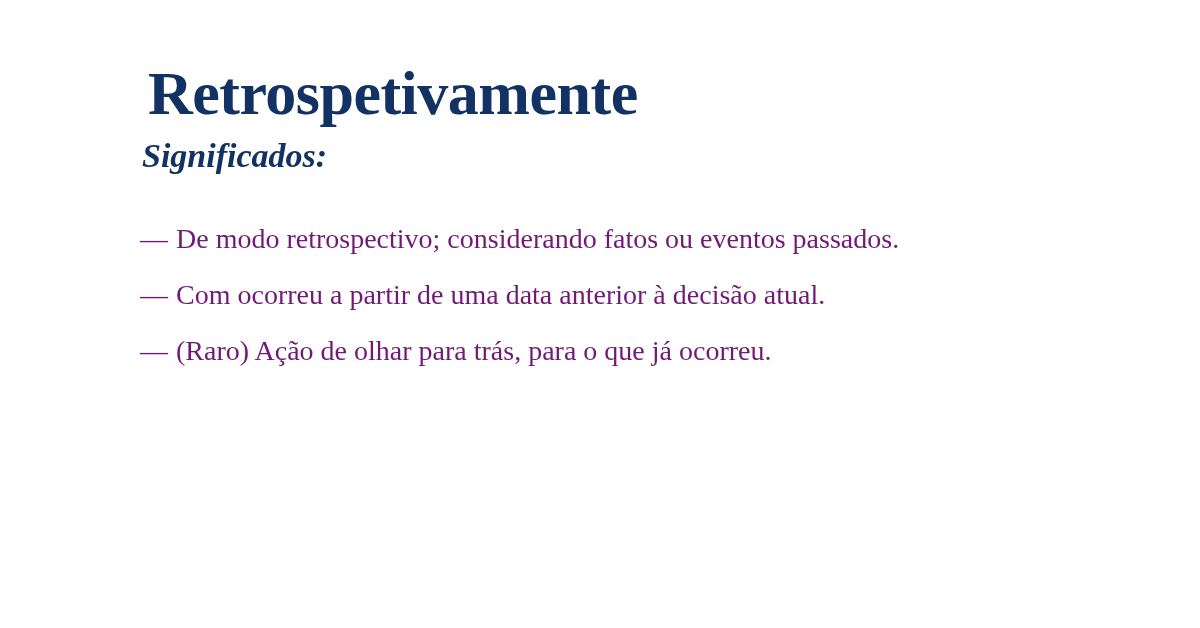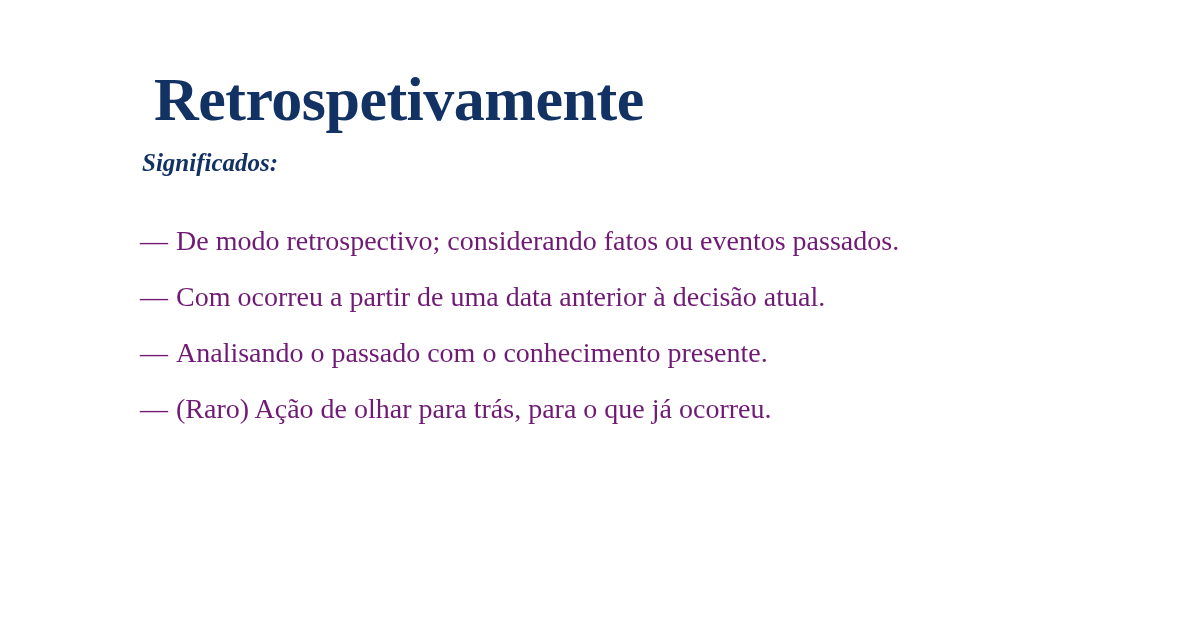--- a/index.html
+++ b/index.html
@@ -20,27 +20,27 @@
     padding: 50px 140px 0 140px;
     position: relative;
   }
   .word-title {
     font-family: "Liberation Serif", serif;
     font-weight: bold;
     font-size: 62px;
     line-height: 1.15;
     color: #123263;
     letter-spacing: -0.5px;
-    margin: 14px;
+    margin: 8px;
   }
   .subtitle {
     font-family: "Liberation Serif", serif;
     font-style: italic;
     font-weight: bold;
-    font-size: 25px;
+    font-size: 34px;
     color: #123263;
     margin: 4px 0 0 2px;
   }
   .definitions {
     margin-top: 46px;
   }
   .definition {
     font-family: "Liberation Serif", serif;
     font-size: 28px;
     line-height: 1.32;
@@ -78,23 +78,20 @@
   <div class="definitions">
 
     <p class="definition">
       <span class="dash">—</span><span>De modo retrospectivo; considerando fatos ou eventos passados.</span>
     </p>
 
     <p class="definition">
       <span class="dash">—</span><span>Com ocorreu a partir de uma data anterior à decisão atual.</span>
     </p>
 
-    <p class="definition">
-      <span class="dash">—</span><span>Analisando o passado com o conhecimento presente.</span>
-    </p>
 
     <p class="definition">
       <span class="dash">—</span><span>(Raro) Ação de olhar para trás, para o que já ocorreu.</span>
     </p>
 
   </div>
 
 
 </div>
 

